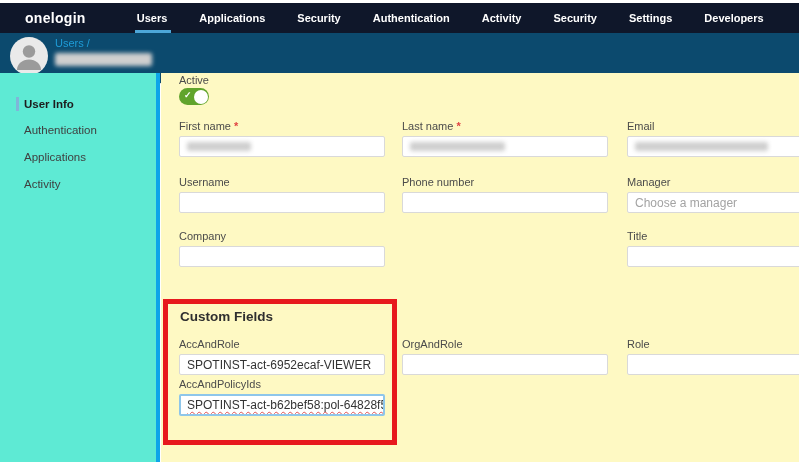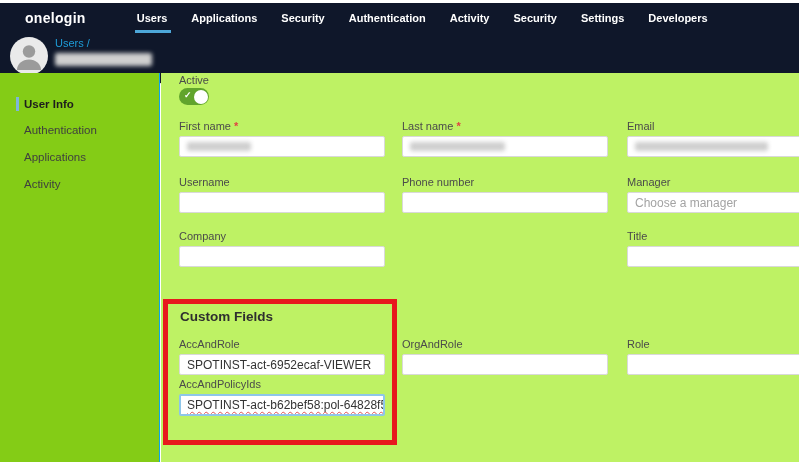--- a/index.html
+++ b/index.html
@@ -5,49 +5,49 @@
   * { margin:0; padding:0; box-sizing:border-box; }
   html,body { width:799px; height:462px; overflow:hidden; background:#fff;
     font-family:"Liberation Sans", sans-serif; }
   .screen { position:relative; width:799px; height:462px; background:#fff; }
 
   
   .topnav { position:absolute; top:3px; left:0; right:0; height:30px;
     background:#0f172a; display:flex; align-items:center; }
   .logo { margin-left:25px; color:#fff; font-size:14px; font-weight:700;
     letter-spacing:.3px; cursor:pointer; }
-  .nav-items { display:flex; gap:24px; margin-left:31px;padding-left:20px; }
+  .nav-items { display:flex; gap:32px; margin-left:31px;padding-left:20px; }
   .nav-item { position:relative; color:#fff; font-size:11px; font-weight:700;
     cursor:pointer; white-space:nowrap; }
   .nav-item.active::after { content:""; position:absolute; left:-2px; right:-4px;
     bottom:-10px; height:4px; background:#4da7d9; }
 
   
   .header { position:absolute; top:33px; left:0; right:0; height:51px;
-    background:#0f172a; border-bottom:1px solid #e2e2e2; }
+    background:#0c4a6e; border-bottom:1px solid #e2e2e2; }
   .avatar { position:absolute; left:10px; top:4px; width:38px; height:38px;
     border-radius:50%; background:#eaeaea; overflow:hidden; }
   .breadcrumb { position:absolute; left:55px; top:4px; font-size:11px;
     color:#1e9cd7; text-decoration:none; cursor:pointer; }
   .blur { background:#cfcfcf; filter:blur(2px); border-radius:2px; }
   .name-blur { position:absolute; left:55px; top:20px; width:97px; height:13px; }
 
   
   .sidebar { position:absolute; top:73px; left:0; width:160px; bottom:0;
-    background:#84cc16; border-right:1px solid #0ea5e9; }
+    background:#5eead4; border-right:4px solid #0ea5e9; }
   .side-item { position:absolute; left:24px; font-size:11.5px; color:#3f3f3f;
     cursor:pointer; white-space:nowrap; }
   .side-item.active { font-weight:700; color:#1d1d1d; }
   .side-item.active::before { content:""; position:absolute; left:-8px; top:-1px;
     width:3px; height:14px; background:#7fb6d9; }
   .si-0 { top:25px; } .si-1 { top:51px; } .si-2 { top:78px; } .si-3 { top:105px; }
 
   
   .content { position:absolute; top:73px; left:161px; right:0; bottom:0;
-    background:#bef264;padding-left:8px; }
+    background:#fef9c3;padding-left:8px; }
   .lbl { display:block; font-size:11px; color:#4b4b4b; height:13px;
     margin-bottom:3px; white-space:nowrap; }
   .req { color:#e04343; margin-left:3px; font-weight:700; }
   .field { position:absolute; width:206px; }
   .inputwrap { position:relative; width:206px; }
   .tinput { width:206px; height:21px; border:1px solid #d9d9d9; border-radius:2px;
     background:#fff; font-size:12px; color:#333; padding:0 7px;
     font-family:"Liberation Sans", sans-serif; }
   .tinput::placeholder { color:#a3a3a3; }
   .val-blur { position:absolute; top:6px; left:8px; height:9px; }

